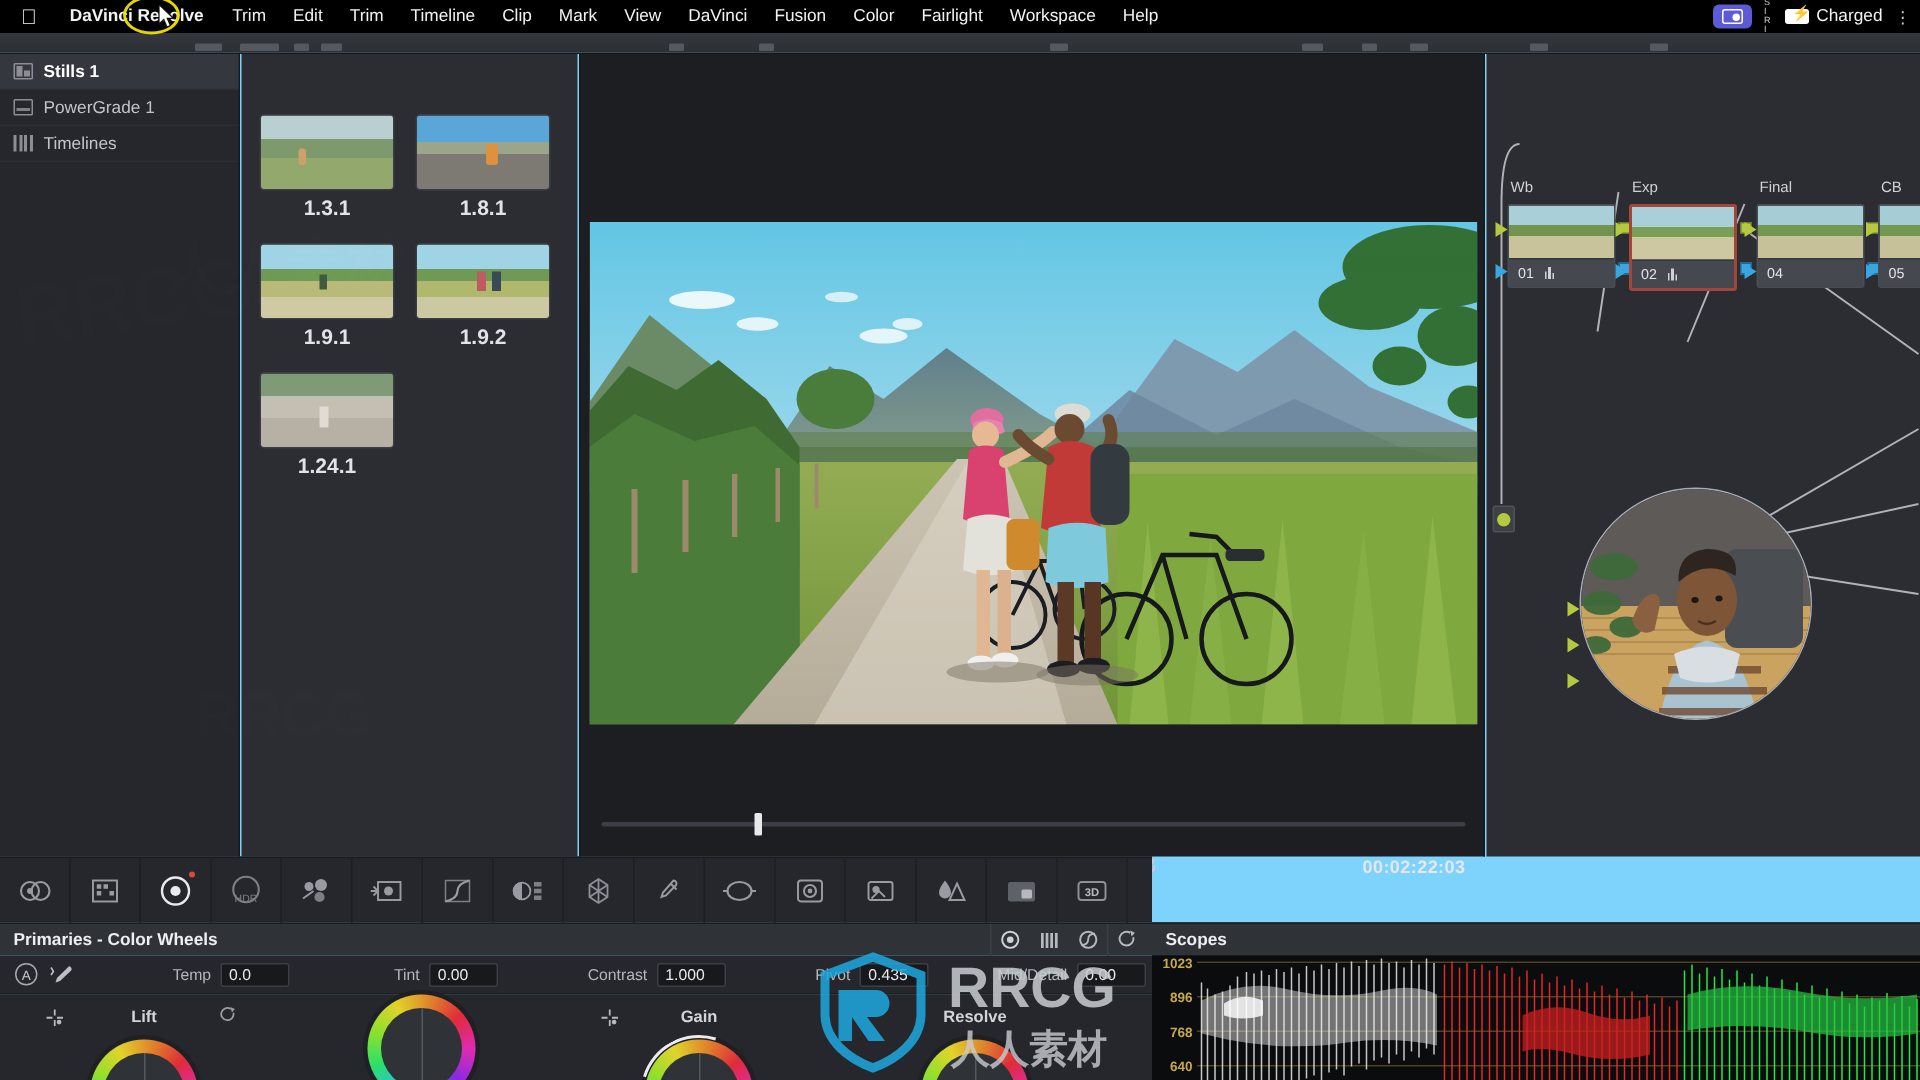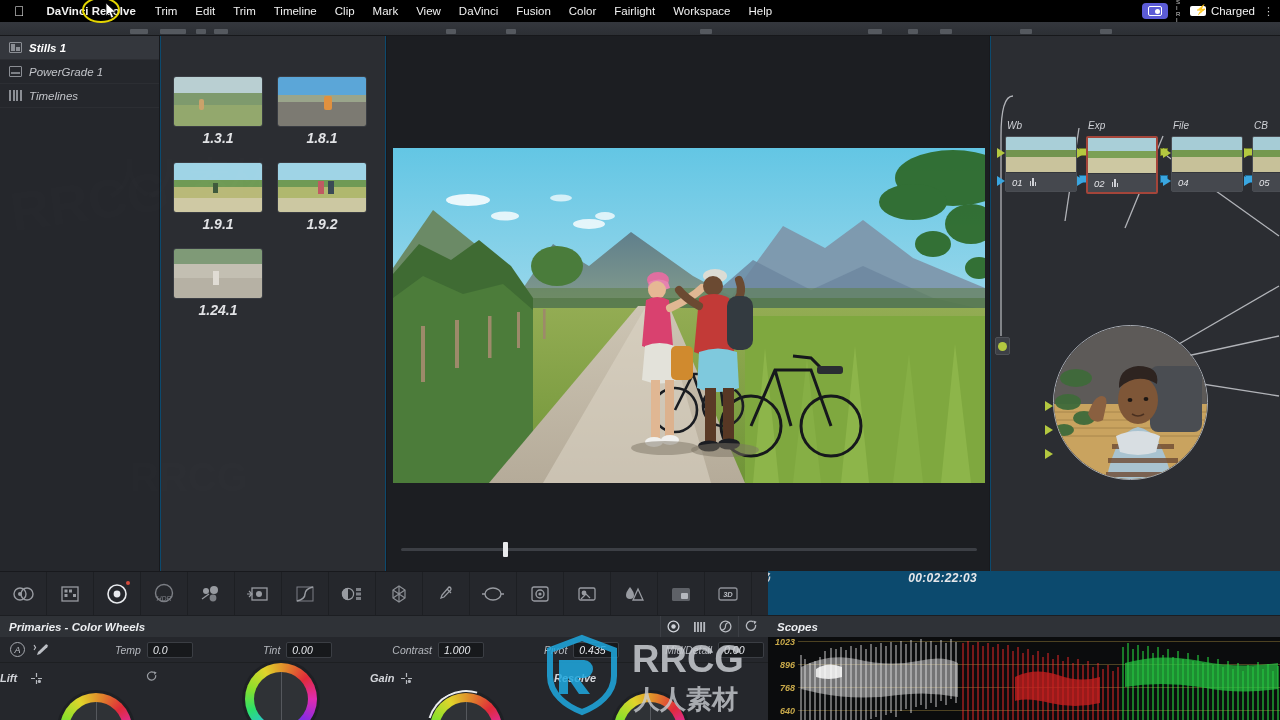--- a/index.html
+++ b/index.html
@@ -35,21 +35,21 @@
   .battico .b { position:absolute; inset:0; background:#fff; border-radius:2px; }
   .battico .bolt { position:absolute; left:5px; top:-2px; color:#000; font-size:10px; line-height:12px;}
   .menubar .dots { margin-left: 8px; font-size: 11px; color:#d5d5d5;}
   .cursor-ring {
     position:absolute; left:82px; top:-3px; width:38px;height:26px;
     border:2.5px solid #f0e000; border-radius:50%; z-index:61; opacity:.95;
   }
   .cursor-arrow { position:absolute; left:105px; top:3px; z-index:62; }
 
   
-  .win { position:absolute; top:22px; left:0; width:1280px; height:698px; background:#0c4a6e;font-style:italic; }
+  .win { position:absolute; top:22px; left:0; width:1280px; height:698px; background:#7dd3fc; }
 
   
   .topstrip { position:absolute; top:0; left:0; width:1280px; height:14px;
     background: linear-gradient(#34373d, #2c2f34); border-bottom:1px solid #17181b; overflow:hidden;}
   .topstrip .tick { position:absolute; bottom:1px; height:5px; background:#55595f; border-radius:1px; }
   .trafficlights { position:absolute; left:8px; top:-16px; display:flex; gap:8px; z-index:5;}
   .tl { width:12px; height:12px; border-radius:50%; }
   .tl.r{background:#ed6a5e;} .tl.y{background:#5d5f63;} .tl.g{background:#61c454;}
 
   
@@ -149,21 +149,21 @@
   .pr-left { display:flex; align-items:center; gap:8px; padding-left:10px; color:#bcbfc5;}
   .circA { width:15px;height:15px;border-radius:50%;border:1.3px solid #a6a9af; font-size:9px;
      display:flex;align-items:center;justify-content:center;color:#c6c9cf;}
   .field { display:flex; align-items:center; gap:6px; }
   .field .lab { font-size:10.5px; color:#b4b7bd; }
   .field .box { width:46px; height:16px; background:#17191c; border:1px solid #3b3e44; border-radius:2px;
      font-size:10.5px; color:#e8eaee; display:flex; align-items:center; padding-left:5px; position:relative;}
 
   .wheels { position:absolute; left:0; top:641px; width:768px; height:79px; background:#25272c; }
   .wheelcol { position:absolute; top:0; width:192px; height:79px; }
-  .wheel-head { height:30px; display:flex; align-items:center; justify-content:flex-start; position:relative;}
+  .wheel-head { height:30px; display:flex; align-items:center; justify-content:center; position:relative;}
   .wheel-head .wname { font-size:11px; color:#d3d5da; font-weight:bold;}
   .wheel-head .picker { position:absolute; left:30px; top:9px; color:#b5b8be; }
   .wheel-head .reset { position:absolute; right:34px; top:8px; color:#9a9da3; }
   .wheelbody { position:relative; height:49px; display:flex; justify-content:center;}
   .wheel { width:72px; height:72px; border-radius:50%;
      background: conic-gradient(from 90deg,
         #e02bb0, #8a2be2, #2b5ce0, #2bbfe0, #2be06a, #8de02b, #e0d42b, #e0842b, #e02b3a, #e02bb0);
      position:relative; box-shadow:0 0 0 3px #1e2024;}
   .wheel .hole { position:absolute; inset:9px; border-radius:50%; background:#2f3236; }
   .wheel .cross-v{position:absolute;top:9px;bottom:9px;left:50%;width:1px;background:#55585d;}
@@ -516,21 +516,21 @@
               </span>
           </div>
         </div>
         <div class="tri green" style="position:absolute;left:-9px;top:12px;"></div>
         <div class="nsock green" style="left:74px;top:12px;"></div>
         <div class="tri blue" style="position:absolute;left:-9px;top:40px;"></div>
         <div class="nsock blue" style="left:74px;top:39px;"></div>
       </div>
 
       <div class="node" style="left:180px; top:100px;">
-        <div class="nlabel">File</div>
+        <div class="nlabel">Final</div>
         <div class="nbody">
           <div class="nthumb">
             <div style="position:absolute;inset:0;background:linear-gradient(#a6ccd6 0 38%,#74984f 38% 58%,#c7c199 58% 100%);"></div>
           </div>
           <div class="nfoot">
               <span>04</span>
             </div>
         </div>
         <div class="tri green" style="position:absolute;left:-8px;top:12px;"></div>
         <div class="nsock green" style="left:74px;top:12px;"></div>

